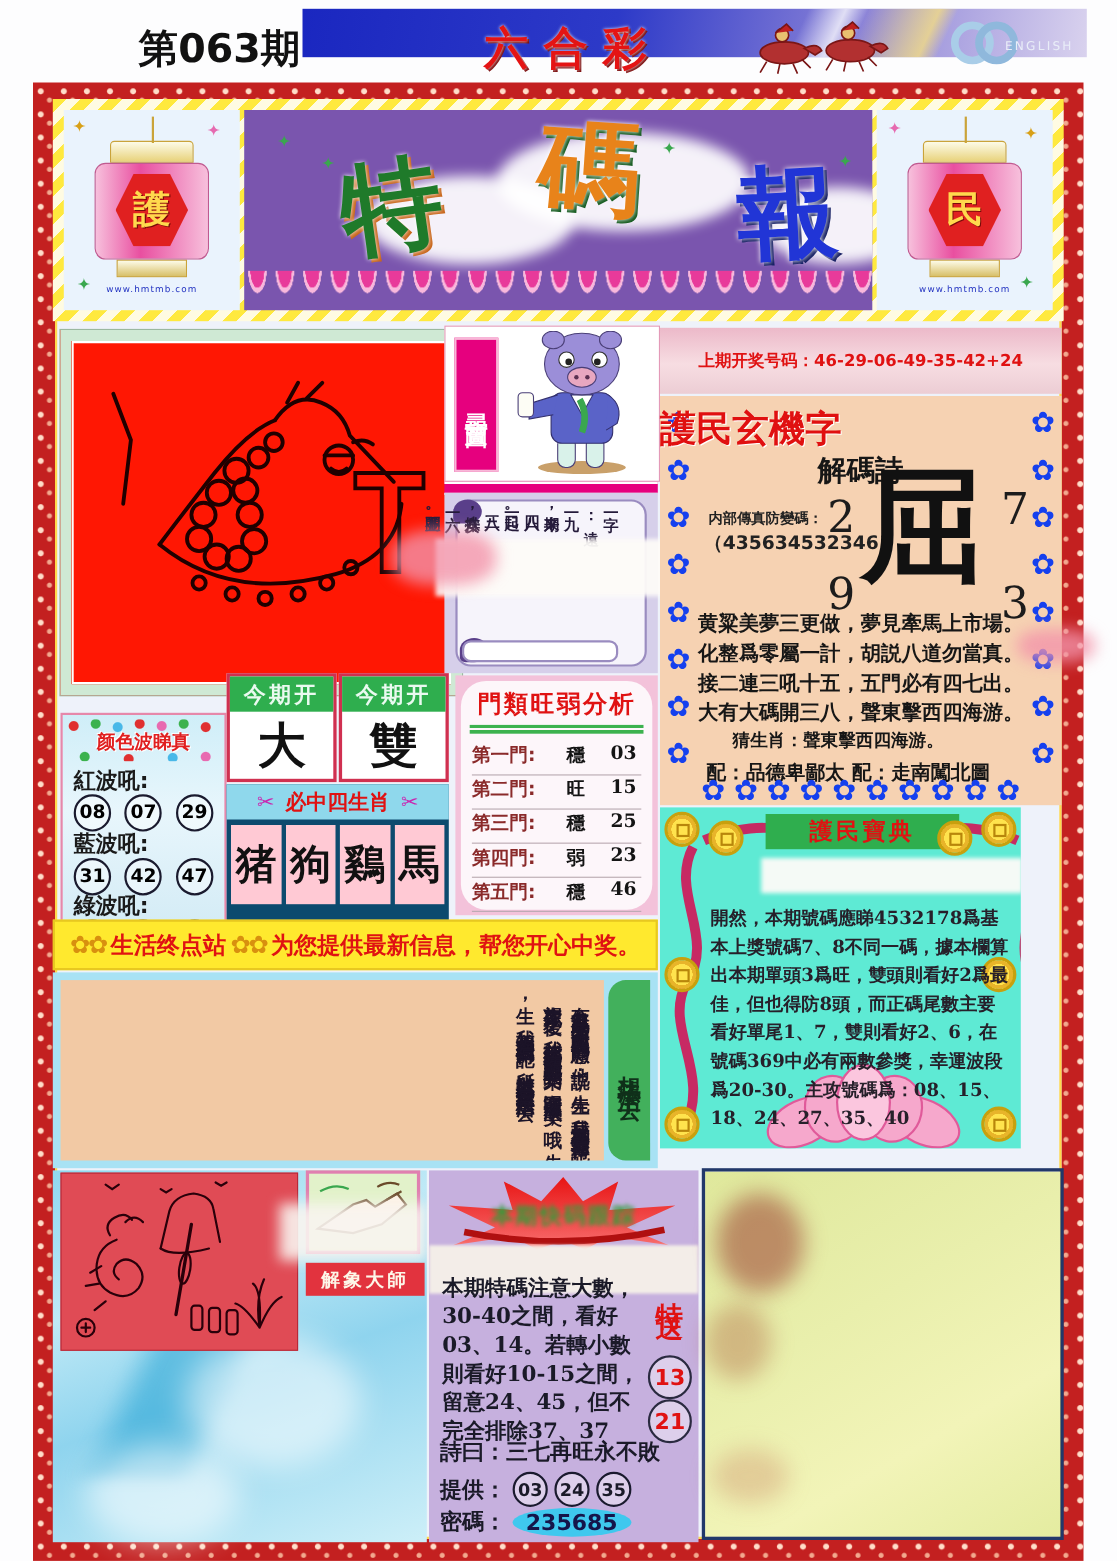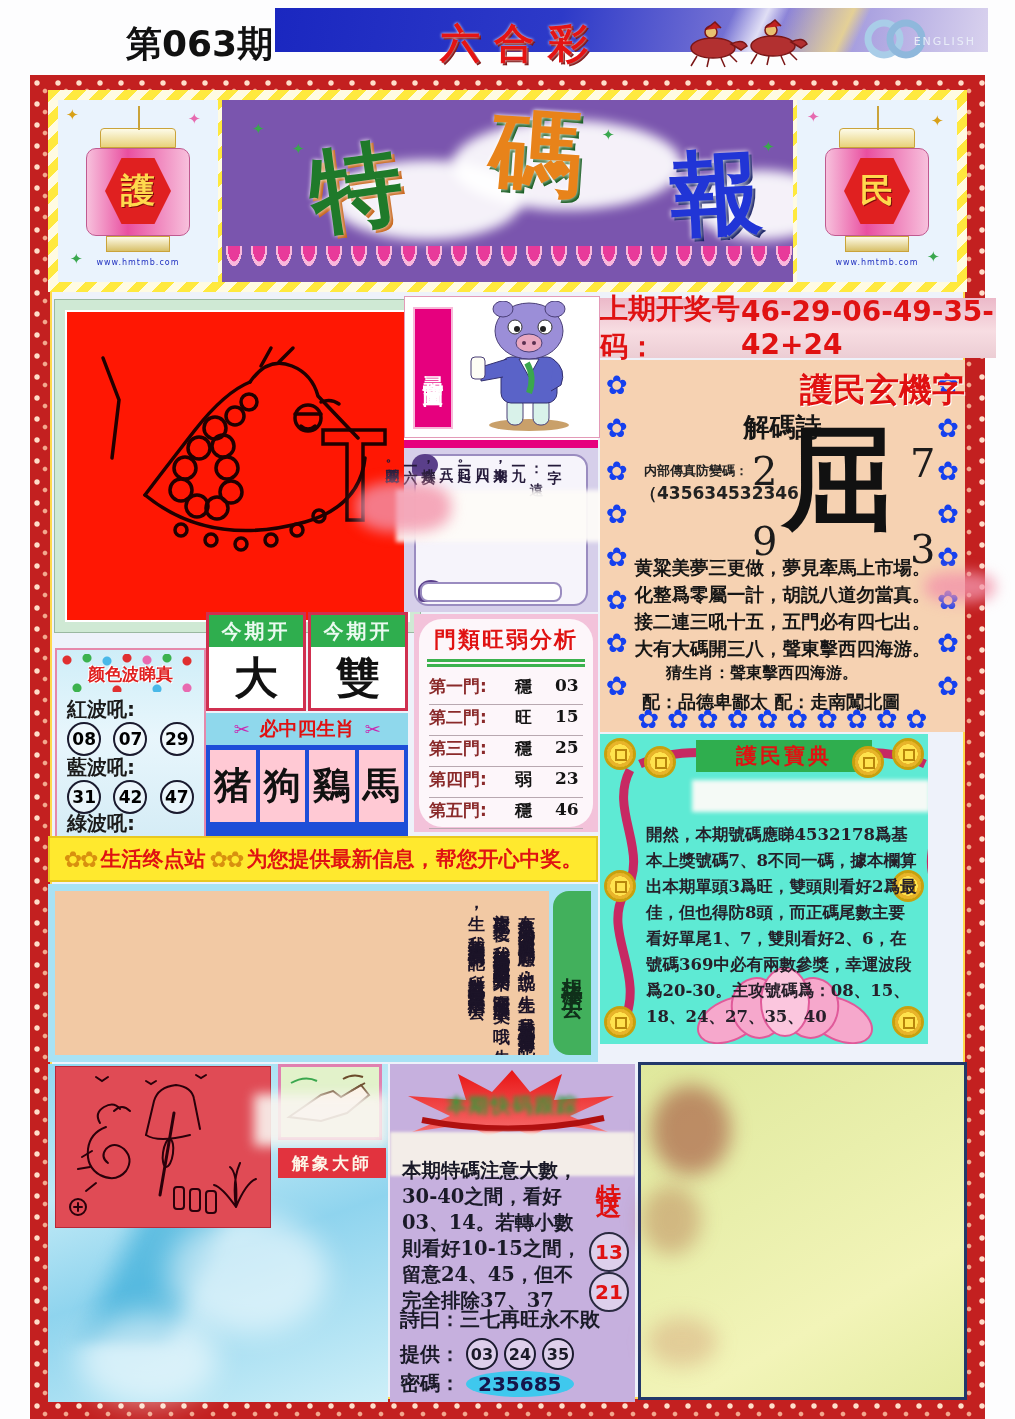--- a/index.html
+++ b/index.html
@@ -70,28 +70,28 @@
     border:2px solid #9a8cc0;border-radius:14px;}
   .curl{position:absolute;width:26px;height:22px;background:#5a3f8a;border-radius:50% 50% 50% 20%;}
   #scroll-cols{position:absolute;left:16px;top:10px;right:34px;bottom:28px;display:flex;
     flex-direction:row-reverse;justify-content:space-between;}
   .scol{writing-mode:vertical-rl;text-orientation:upright;font-size:14px;font-weight:bold;color:#241a3a;
     display:flex;flex-direction:column;}
   .scol .gap{height:34px;}
   .blur-band{position:absolute;background:rgba(253,251,248,.95);filter:blur(2px);}
   .pink-smear{position:absolute;background:rgba(242,148,170,.8);filter:blur(7px);border-radius:40%;}
   
-  #lastdraw{left:600px;top:298px;width:396px;height:60px;
+  #lastdraw{left:600px;top:298px;width:365px;height:60px;
     background:linear-gradient(180deg,#ecb9c9,#f7dde2 55%,#eccdd4);
     display:flex;align-items:center;justify-content:center;
-    color:#e01212;font-size:28px;font-weight:bold;}
+    color:#e01212;font-size:15px;font-weight:bold;}
   
   #mystic{left:600px;top:360px;width:365px;height:372px;background:#f6d2b2;}
   .flcol{position:absolute;top:12px;display:flex;flex-direction:column;gap:17px;}
-  #mystic-title{position:absolute;left:0;right:0;top:8px;text-align:right;color:#e01010;
+  #mystic-title{position:absolute;left:0;right:0;top:8px;text-align:left;color:#e01010;
     font-size:33px;font-weight:bold;text-shadow:1px 1px 0 #fff;}
   #mystic-sub{position:absolute;left:0;right:0;top:50px;text-align:center;color:#161616;font-size:26px;font-weight:bold;}
   #fax1{position:absolute;left:44px;top:102px;font-size:13px;font-weight:bold;color:#222;}
   #fax2{position:absolute;left:40px;top:122px;font-size:17px;font-weight:bold;color:#222;}
   .corner-num{position:absolute;font-size:40px;color:#1c1c1c;}
   #mystic-char{position:absolute;left:182px;top:62px;font-size:112px;font-weight:bold;color:#111;line-height:1;}
   #mystic-poem{position:absolute;left:30px;right:30px;top:194px;text-align:center;
     font-size:18.5px;font-weight:bold;color:#161616;line-height:27px;}
   #mystic-zodiac{position:absolute;left:42px;top:303px;font-size:16px;font-weight:bold;color:#161616;margin-left:24px;}
   #mystic-pair{position:absolute;left:42px;top:330px;font-size:18px;font-weight:bold;color:#161616;}
@@ -125,21 +125,21 @@
     text-shadow:1px 1px 0 #fff,-1px -1px 0 #fff;}
   .wave-label{position:absolute;left:10px;font-size:20px;font-weight:bold;color:#1a1a1a;}
   .wave-nums{position:absolute;left:4px;right:4px;display:flex;justify-content:space-around;}
   .wave-nums .circled{width:30px;height:30px;font-size:17px;}
   
   .today-box{width:100px;height:99px;border:3px solid #d03050;background:#fff;box-sizing:border-box;}
   .today-head{height:32px;background:#2fae4e;color:#eafaf0;font-size:20px;font-weight:bold;
     display:flex;align-items:center;justify-content:center;letter-spacing:3px;}
   .today-val{height:62px;display:flex;align-items:center;justify-content:center;font-size:44px;font-weight:bold;color:#111;}
   
-  #zodiac4{left:206px;top:713px;width:202px;height:146px;background:#1d4ed8;}
+  #zodiac4{left:206px;top:713px;width:202px;height:146px;background:#0c4a6e;}
   #zodiac4-title{height:32px;background:#8fd8ec;display:flex;align-items:center;justify-content:center;gap:10px;
     color:#e01212;font-size:19px;font-weight:bold;}
   #zodiac4-cells{display:flex;gap:4px;padding:5px 4px;}
   .zcell{flex:1;height:72px;background:#ffc9d4;display:flex;align-items:center;justify-content:center;
     font-size:37px;font-weight:bold;color:#111;}
   
   #gates{left:414px;top:614px;width:184px;height:218px;background:#f3c2da;padding:5px;box-sizing:border-box;}
   #gates-inner{background:#fdf6fa;height:100%;position:relative;border-radius:23px;}
   #gates-title{position:absolute;left:0;right:0;top:6px;text-align:center;color:#e01212;font-size:22px;font-weight:bold;letter-spacing:2px;}
   #gates-line{position:absolute;left:8px;right:8px;top:40px;height:8px;

